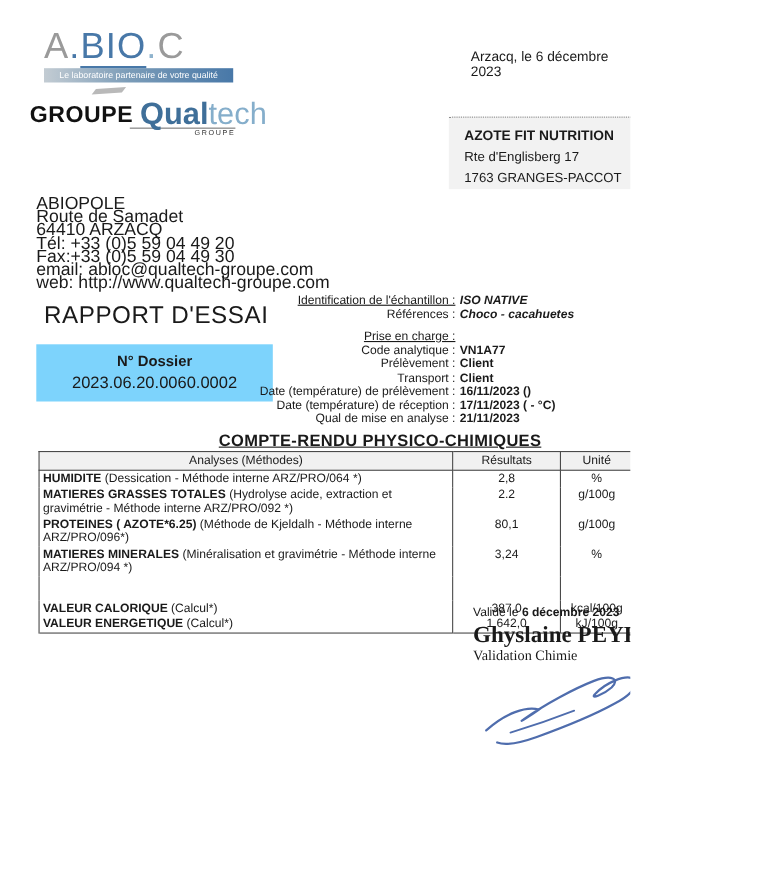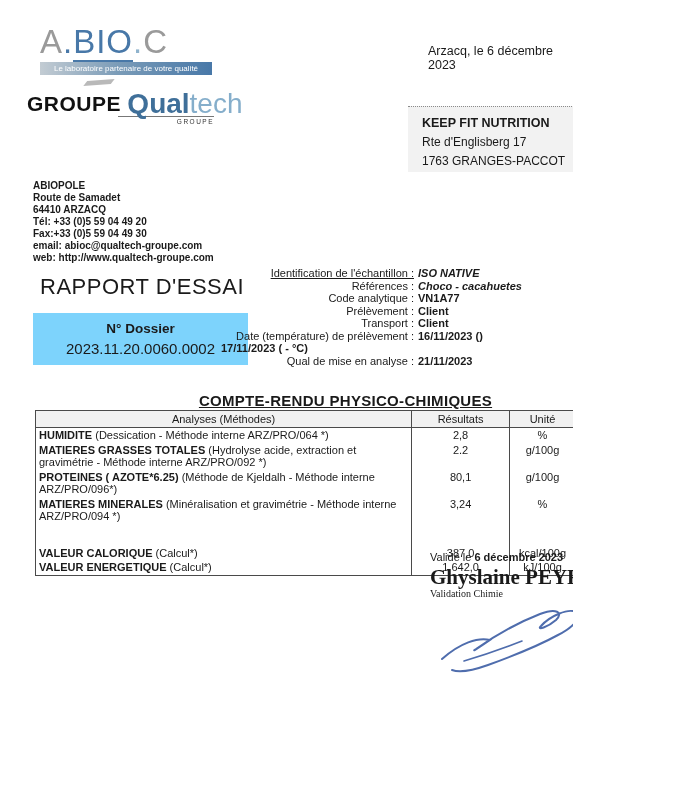--- a/index.html
+++ b/index.html
@@ -30,21 +30,21 @@
     text-align:right; padding-top:1px; }
 
   
   .date-line { position:absolute; left:428px; top:44px; font-size:12.5px; }
   .recipient-box { position:absolute; left:408px; top:106px; width:276px; height:66px;
     background:#f2f2f2; border-top:1px dotted #8a8a8a; padding:9px 0 0 14px; }
   .recipient-name { font-size:12.5px; font-weight:bold; margin-bottom:5px; }
   .recipient-line { font-size:12px; margin-bottom:5px; }
 
   
-  .sender { position:absolute; left:33px; top:180px; font-size:10px; line-height:12px;font-weight:bold; }
+  .sender { position:absolute; left:33px; top:180px; font-size:16px; line-height:12px; }
 
   
   .report-title { position:absolute; left:40px; top:274px; font-size:22px; font-weight:normal; letter-spacing:0.5px; }
   .dossier-box { position:absolute; left:33px; top:313px; width:215px; height:52px;
     background:#7dd3fc; text-align:center; padding-top:8px; }
   .dossier-label { font-size:13.5px; font-weight:bold; margin-bottom:4px; }
   .dossier-number { font-size:15px; }
 
   
   .sample-block { position:absolute; left:217px; top:268px; width:430px; font-size:11px; line-height:11.5px; }
@@ -68,21 +68,21 @@
   td.c2 { width:98px; text-align:center; }
   td.c3 { width:66px; text-align:center; }
   .an { font-weight:bold; }
   tr.spacer td { height:22px; }
 
   
   .validation { position:absolute; left:430px; top:551px; width:260px; text-align:left; }
   .validated-line { font-size:11px; }
   .validated-line .vd { font-weight:bold; }
   .validator-name { font-family:"Liberation Serif", serif; font-size:21px; font-weight:bold; margin-top:2px; }
-  .validator-role { font-family:"Liberation Serif", serif; font-size:10px; margin-top:-2px; }
+  .validator-role { font-family:"Liberation Serif", serif; font-size:13px; margin-top:-2px; }
   .signature { margin-top:4px; }
 </style>
 </head>
 <body>
 
 <div class="page">
 
   <div class="abioc-logo">
     <div class="abioc-text"><span class="g">A</span><span class="b">.</span><span class="bu">BIO</span><span class="lb">.</span><span class="g">C</span></div>
     <div class="abioc-band">Le laboratoire partenaire de votre qualité</div>
@@ -90,67 +90,72 @@
   <div class="logo-swoosh"></div>
 
   <div class="qualtech-logo">
     <span class="qt-groupe">GROUPE </span><span class="qt-qual">Qual</span><span class="qt-tech">tech</span>
     <span class="qt-subline">GROUPE</span>
   </div>
 
   <div class="date-line">Arzacq, le 6 décembre 2023</div>
 
   <div class="recipient-box">
-    <div class="recipient-name">KEEP FIT NUTRITION</div>
+    <div class="recipient-name">AZOTE FIT NUTRITION</div>
     <div class="recipient-line">Rte d'Englisberg 17</div>
     <div class="recipient-line">1763 GRANGES-PACCOT</div>
   </div>
 
   <div class="sender">
     <div>ABIOPOLE</div>
     <div>Route de Samadet</div>
     <div>64410 ARZACQ</div>
     <div>Tél: +33 (0)5 59 04 49 20</div>
     <div>Fax:+33 (0)5 59 04 49 30</div>
     <div>email: abioc@qualtech-groupe.com</div>
     <div>web: http://www.qualtech-groupe.com</div>
   </div>
 
   <div class="report-title">RAPPORT D'ESSAI</div>
   <div class="dossier-box">
     <div class="dossier-label">N° Dossier</div>
-    <div class="dossier-number">2023.11.20.0060.0002</div>
+    <div class="dossier-number">2023.06.20.0060.0002</div>
   </div>
 
   <div class="sample-block">
     <div class="sample-row">
       <span class="sample-label underline">Identification de l'échantillon :</span>
       <span class="sample-value italic">ISO NATIVE</span>
     </div>
     <div class="sample-row">
       <span class="sample-label">Références :</span>
       <span class="sample-value italic">Choco - cacahuetes</span>
     </div>
+    <div class="sample-row gap-above">
+      <span class="sample-label underline">Prise en charge :</span>
+      <span class="sample-value"></span>
+    </div>
     <div class="sample-row">
       <span class="sample-label">Code analytique :</span>
       <span class="sample-value">VN1A77</span>
     </div>
     <div class="sample-row">
       <span class="sample-label">Prélèvement :</span>
       <span class="sample-value">Client</span>
     </div>
     <div class="sample-row">
       <span class="sample-label">Transport :</span>
       <span class="sample-value">Client</span>
     </div>
     <div class="sample-row">
       <span class="sample-label">Date (température) de prélèvement :</span>
       <span class="sample-value">16/11/2023 ()</span>
     </div>
     <div class="sample-row">
+      <span class="sample-label">Date (température) de réception :</span>
       <span class="sample-value">17/11/2023 ( - °C)</span>
     </div>
     <div class="sample-row">
       <span class="sample-label">Qual de mise en analyse :</span>
       <span class="sample-value">21/11/2023</span>
     </div>
   </div>
 
   <div class="section-title-wrap">
     <span class="section-title">COMPTE-RENDU PHYSICO-CHIMIQUES</span>

